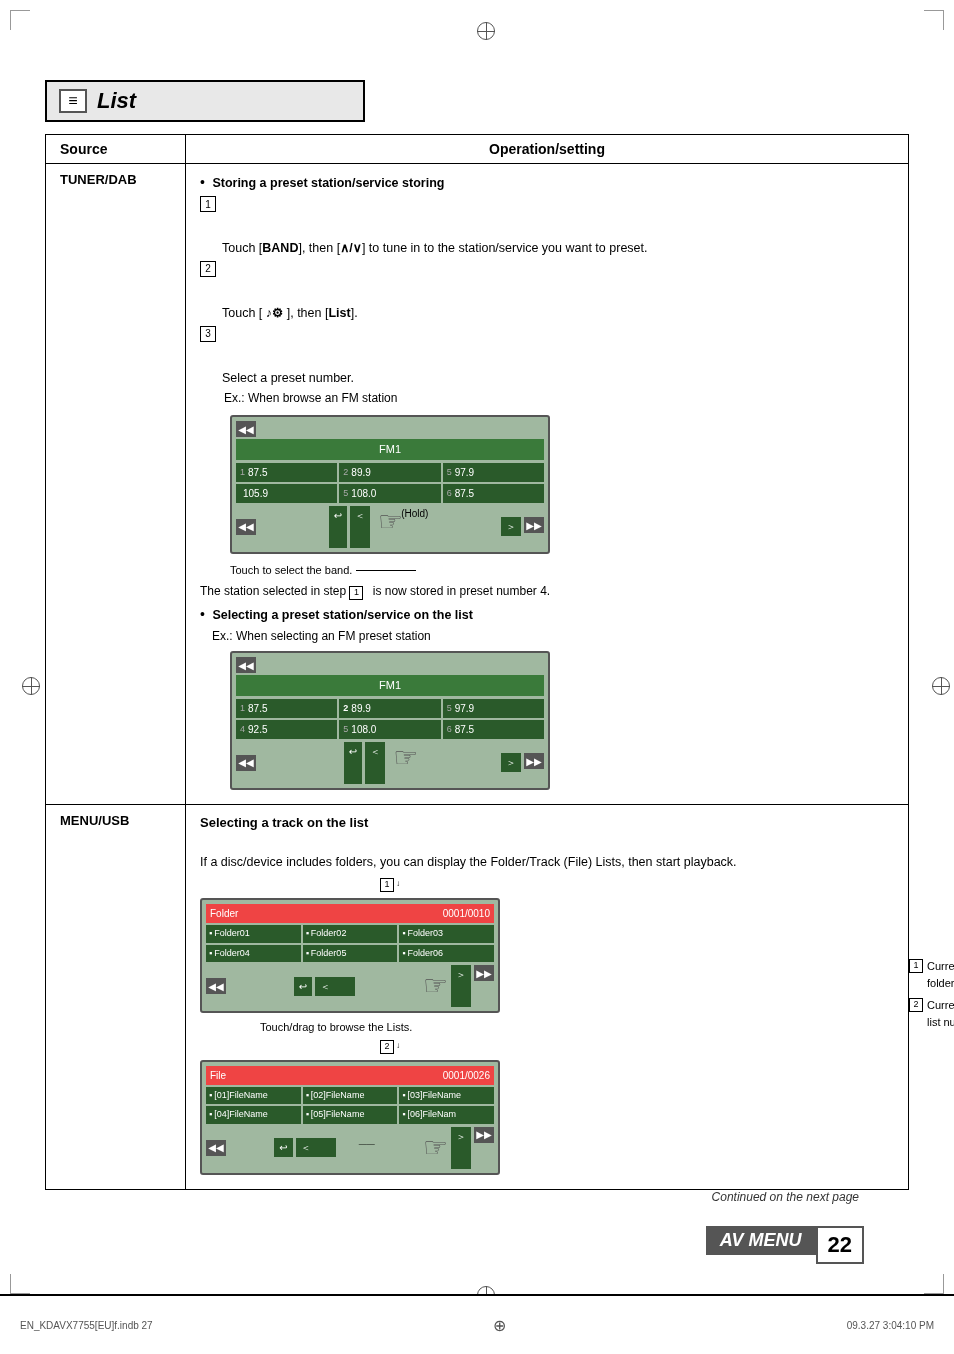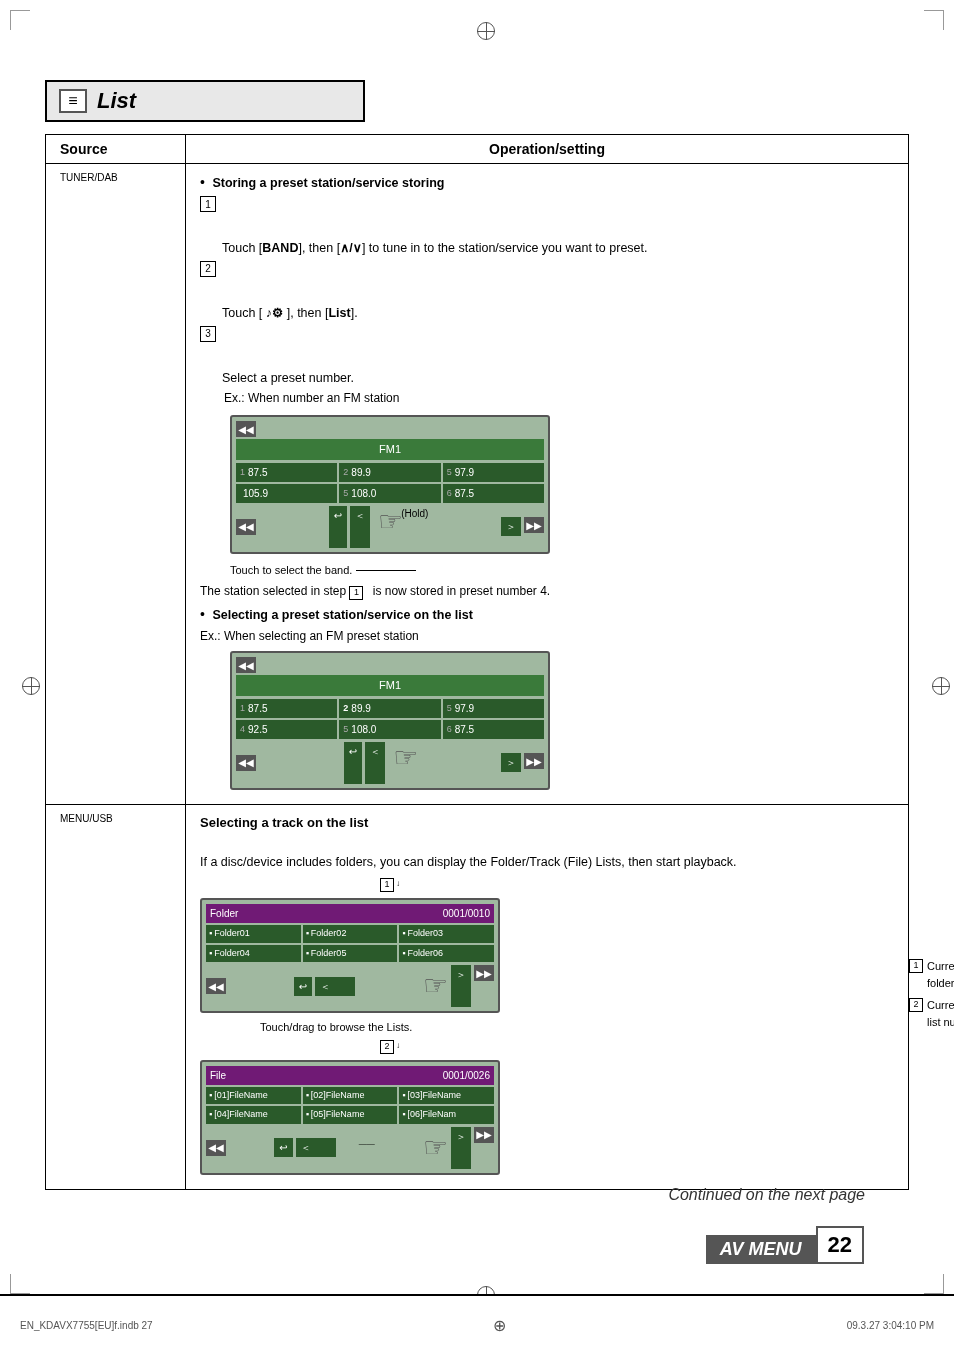--- a/index.html
+++ b/index.html
@@ -100,22 +100,22 @@
     .main-table th.op-header {
       text-align: center;
     }
     .main-table td {
       border: 1.5px solid #000;
       padding: 8px 14px;
       vertical-align: top;
     }
     .source-cell {
       width: 140px;
-      font-weight: normal;
-      font-size: 10px;
+      font-weight: bold;
+      font-size: 13px;
     }
     .operation-cell {
       font-size: 12.5px;
       line-height: 1.5;
     }
 
     
     .bullet-heading {
       font-weight: bold;
       margin-bottom: 4px;
@@ -246,21 +246,21 @@
     .folder-display {
       background: #a0b8a0;
       border: 2px solid #555;
       border-radius: 3px;
       margin: 6px 0;
       padding: 4px;
       width: 300px;
       font-size: 10px;
     }
     .folder-header {
-      background: #701a75;
+      background: #ef4444;
       color: #fff;
       display: flex;
       justify-content: space-between;
       padding: 2px 4px;
       font-size: 10px;
     }
     .folder-grid {
       display: grid;
       grid-template-columns: repeat(3, 1fr);
       gap: 2px;
@@ -322,21 +322,21 @@
       font-size: 10px;
       color: #555;
     }
 
     
     .av-menu-badge {
       position: absolute;
       bottom: 10px;
       right: 45px;
       display: flex;
-      align-items: flex-end;
+      align-items: flex-start;
     }
     .av-menu-label {
       background: #555;
       color: #fff;
       font-size: 18px;
       font-weight: bold;
       padding: 4px 14px;
       font-style: italic;
     }
     .page-number {
@@ -345,22 +345,22 @@
       font-size: 22px;
       font-weight: bold;
       padding: 4px 10px;
       border: 2px solid #555;
     }
 
     
     .continued-text {
       position: absolute;
       bottom: 70px;
-      right: 44px;
-      font-size: 16px;
+      right: 50px;
+      font-size: 12px;
       font-style: italic;
       color: #333;
     }
 
     
     b { font-weight: bold; }
 
     .disc-intro {
       font-size: 12.5px;
       margin-bottom: 6px;
@@ -451,21 +451,21 @@
             <span class="step-text">Touch [<b>BAND</b>], then [<b>∧/∨</b>] to tune in to the station/service you want to preset.</span>
           </div>
           <div class="step-row">
             <span class="step-num">2</span>
             <span class="step-text">Touch [ <b>♪⚙</b> ], then [<b>List</b>].</span>
           </div>
           <div class="step-row">
             <span class="step-num">3</span>
             <span class="step-text">Select a preset number.</span>
           </div>
-          <div style="margin-left:24px; font-size:12px; margin-top:2px;">Ex.: When number an FM station</div>
+          <div style="margin-left:24px; font-size:12px; margin-top:2px;">Ex.: When browse an FM station</div>
 
           <div class="fm-display">
             <div class="fm-icon-left" style="display:inline-flex; margin-bottom:2px;">◀◀</div>
             <div class="fm-header">FM1</div>
             <div class="fm-grid">
               <div class="fm-cell"><span class="fm-cell-num">1</span>87.5</div>
               <div class="fm-cell"><span class="fm-cell-num">2</span>89.9</div>
               <div class="fm-cell"><span class="fm-cell-num">5</span>97.9</div>
               <div class="fm-cell"><span class="fm-cell-num"></span>105.9</div>
               <div class="fm-cell"><span class="fm-cell-num">5</span>108.0</div>
@@ -492,21 +492,21 @@
           </div>
 
           <div class="note-text">
             The station selected in step <span class="step-num" style="display:inline-flex; width:14px; height:14px; font-size:9px;">1</span> is now stored in preset number 4.
           </div>
 
           <div class="bullet" style="">
             <span style="font-size:14px; margin-right:4px;">•</span>
             <span class="bullet-heading">Selecting a preset station/service on the list</span>
           </div>
-          <div style="margin-left:0px; font-size:12px; margin-top:2px;">Ex.: When selecting an FM preset station</div>
+          <div style="margin-left:12px; font-size:12px; margin-top:2px;">Ex.: When selecting an FM preset station</div>
 
           <div class="fm-display2">
             <div class="fm-icon-left" style="display:inline-flex; margin-bottom:2px;">◀◀</div>
             <div class="fm-header">FM1</div>
             <div class="fm-grid">
               <div class="fm-cell"><span class="fm-cell-num">1</span>87.5</div>
               <div class="fm-cell"><span class="fm-cell-num" style="color:#fff; font-weight:bold;">2</span>89.9</div>
               <div class="fm-cell"><span class="fm-cell-num">5</span>97.9</div>
               <div class="fm-cell"><span class="fm-cell-num">4</span>92.5</div>
               <div class="fm-cell"><span class="fm-cell-num">5</span>108.0</div>

